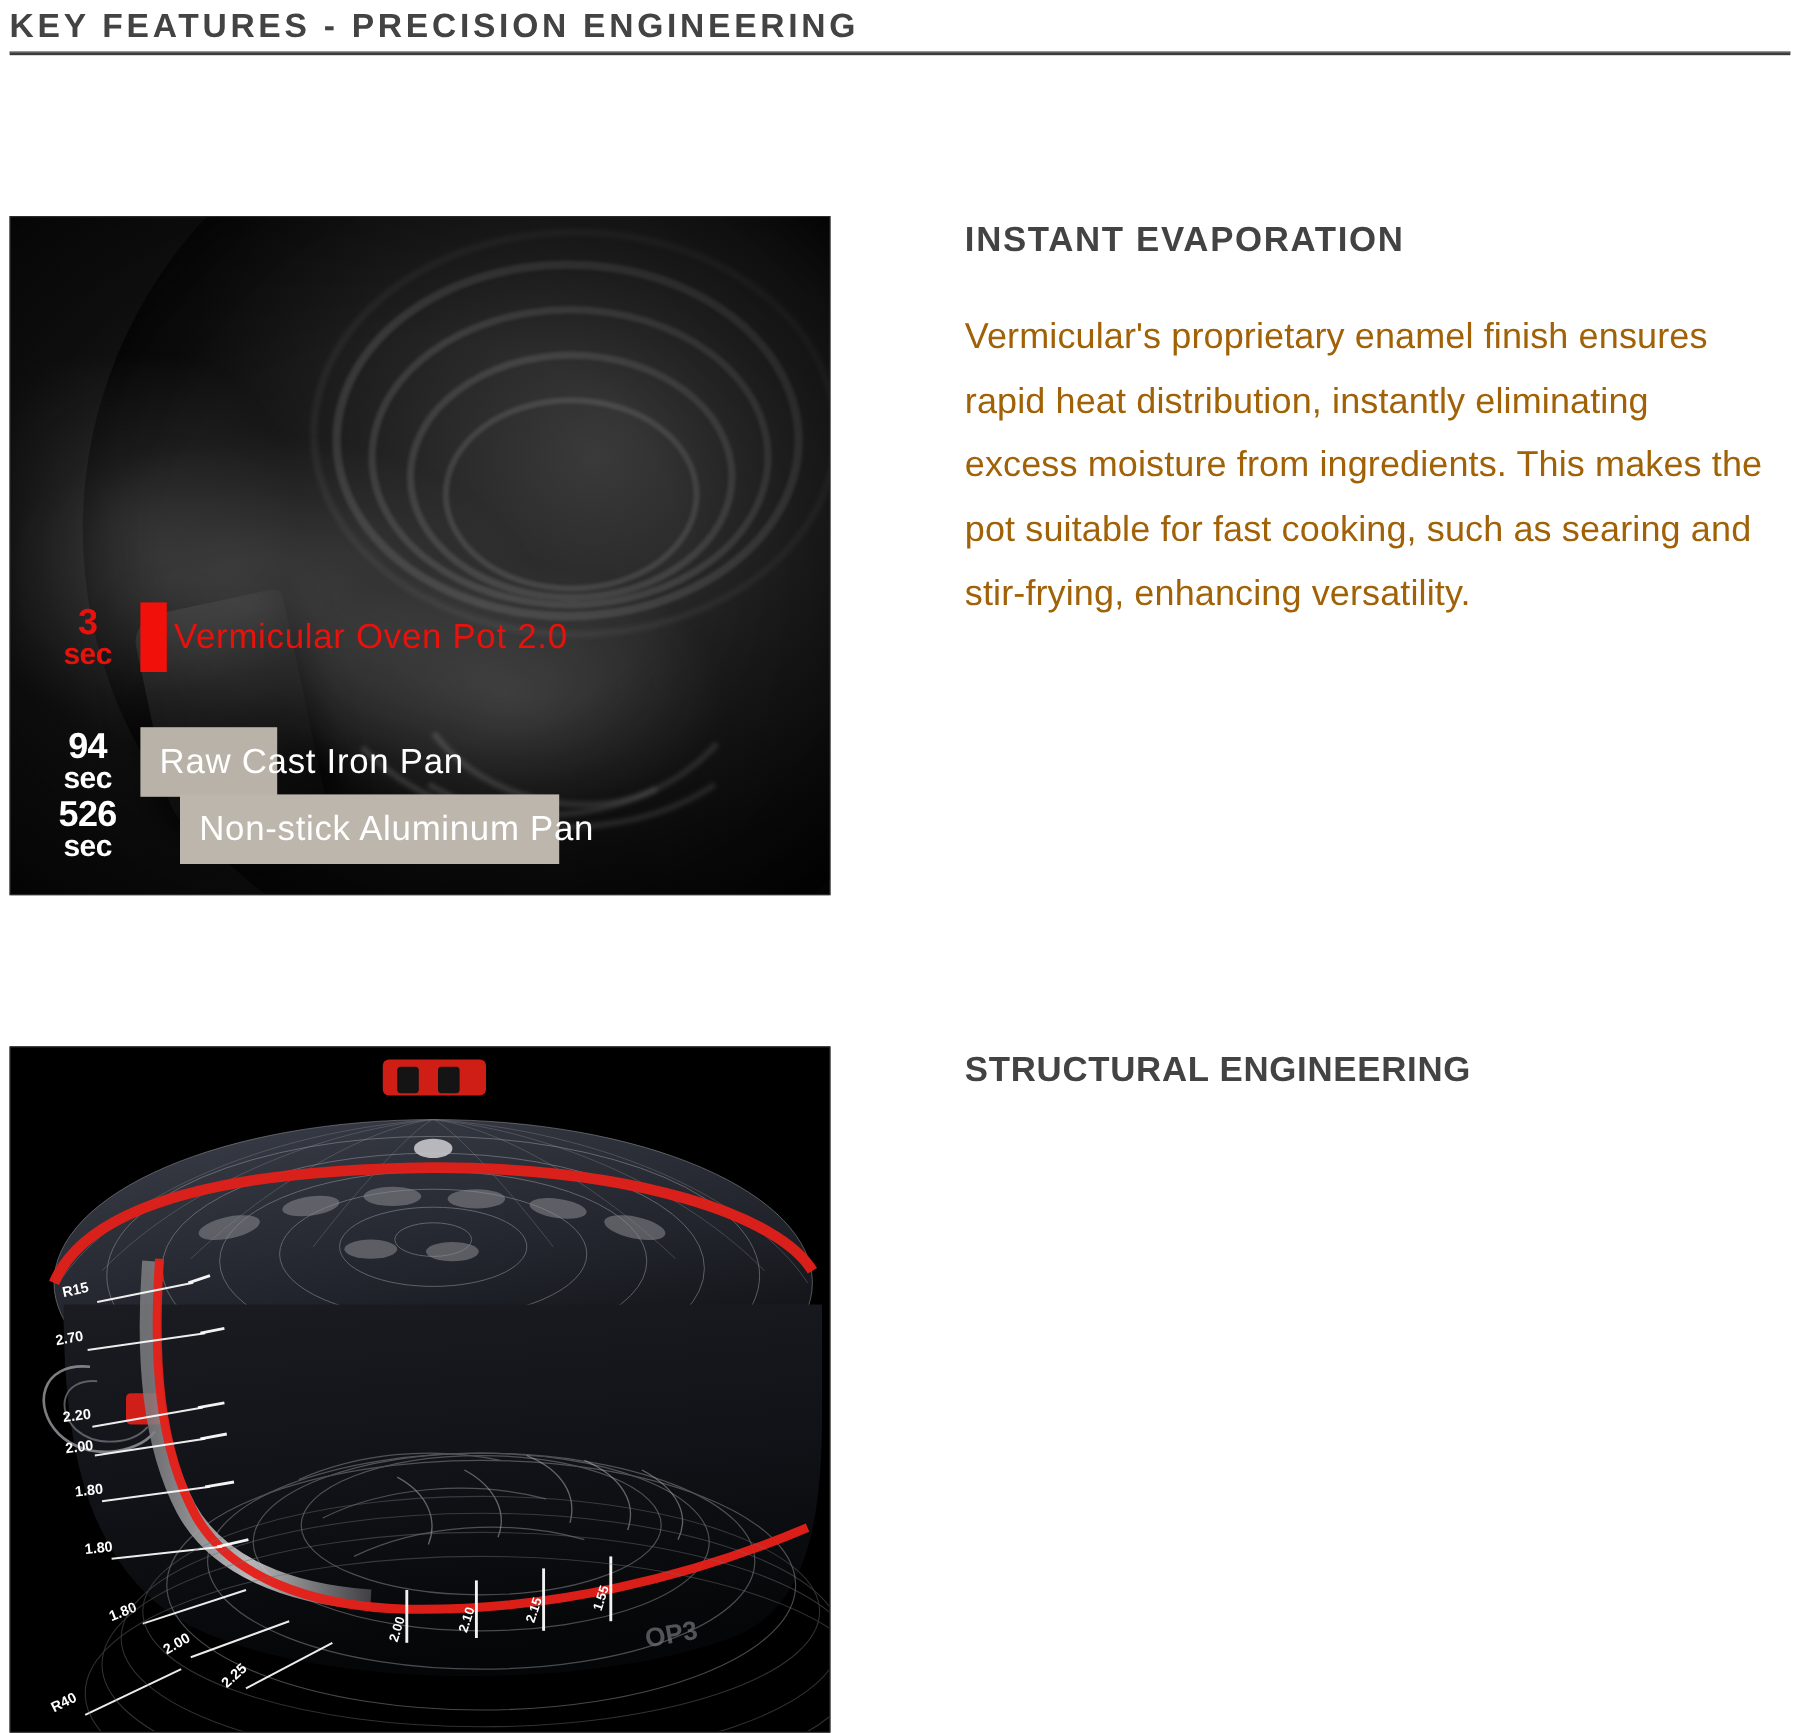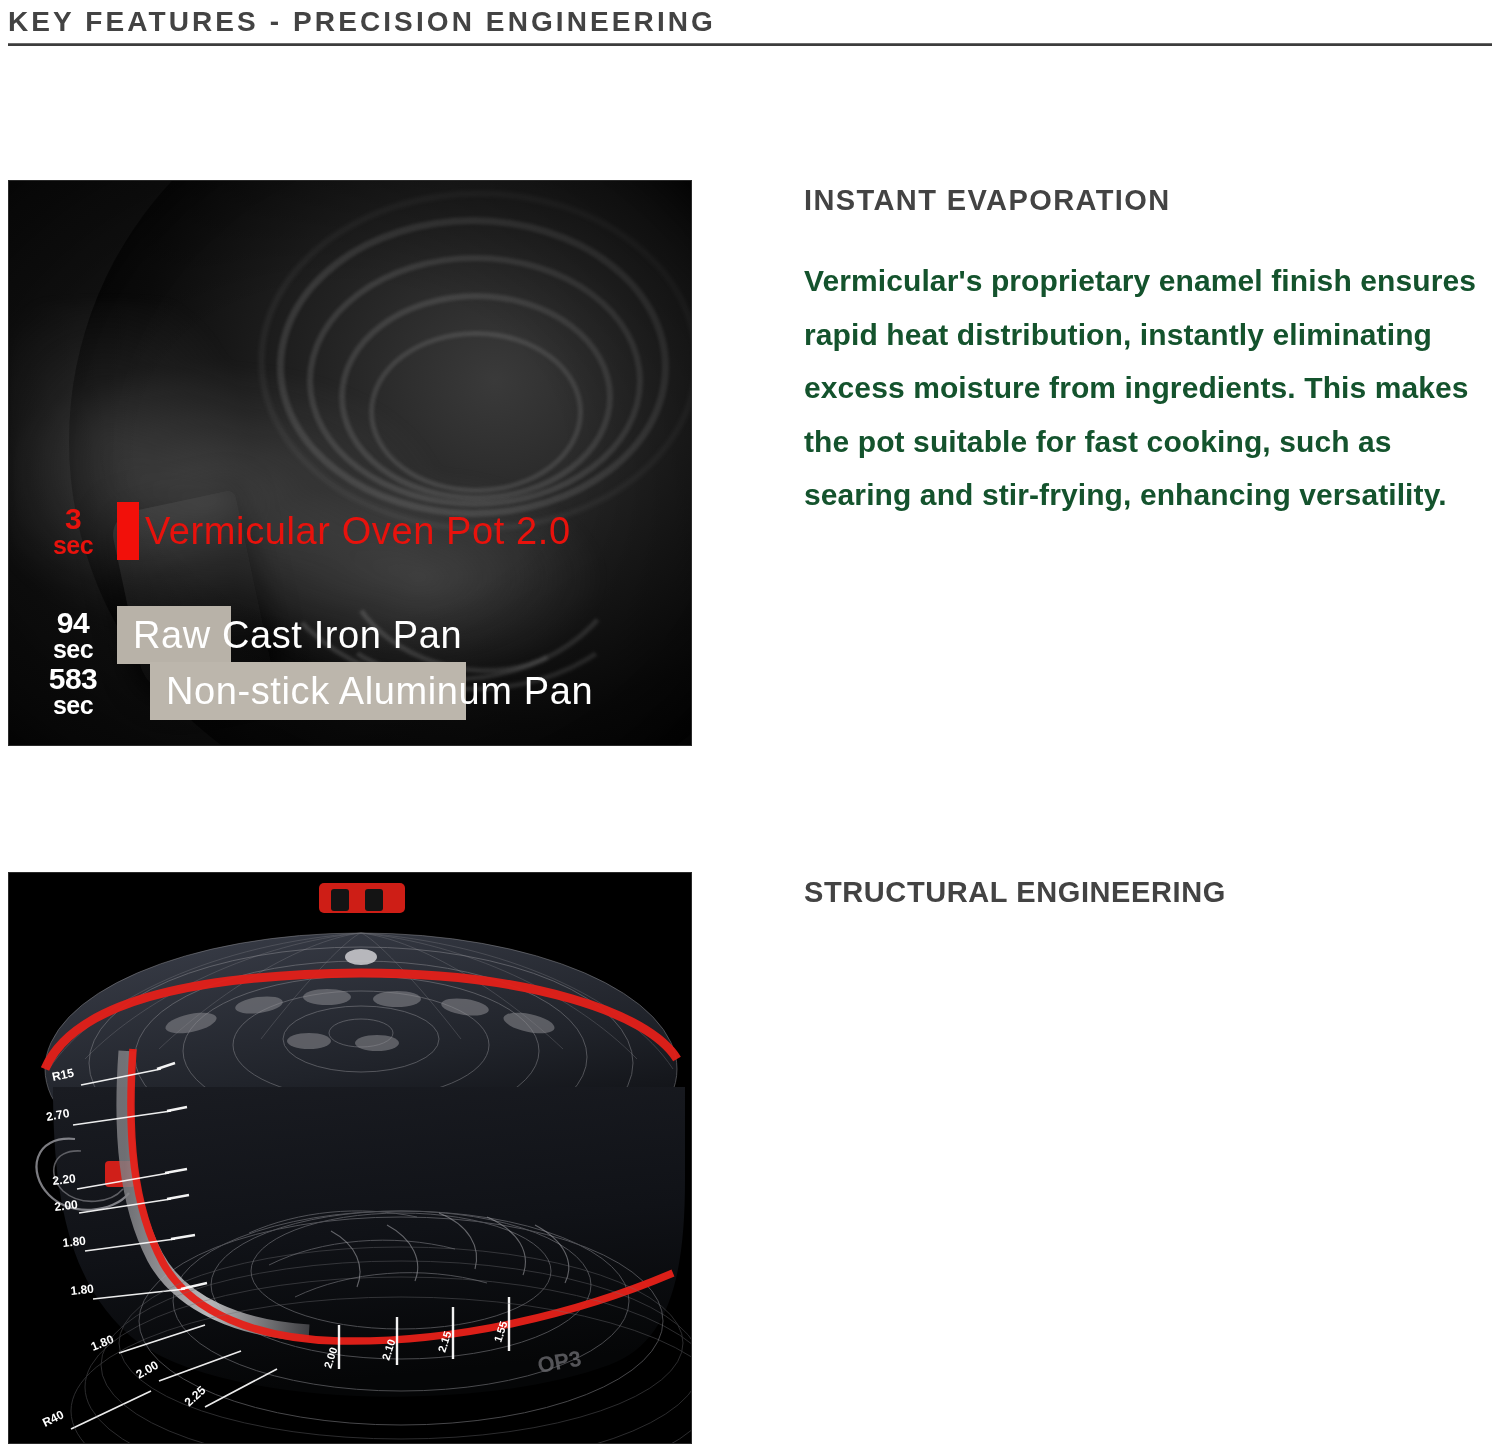--- a/index.html
+++ b/index.html
@@ -58,22 +58,22 @@
     font-weight: 700;
     letter-spacing: 1.4px;
     color: #434343;
     line-height: 40px;
     margin-bottom: 34px;
     white-space: nowrap;
   }
   #row-2 .feature-title { letter-spacing: 0.6px; }
   .feature-body {
     font-size: 30px;
-    font-weight: 700;
-    color: #14532d;
+    font-weight: 400;
+    color: #a16207;
     line-height: 53.5px;
     letter-spacing: 0.1px;
   }
 
   
   .photo-pot {
     position: absolute; inset: 0;
     background:
       radial-gradient(ellipse 55% 48% at 62% 36%, rgba(120,120,120,0.30) 0%, rgba(60,60,60,0.12) 45%, rgba(0,0,0,0) 72%),
       radial-gradient(ellipse 90% 80% at 48% 44%, #232323 0%, #141414 52%, #0a0a0a 100%),
@@ -174,21 +174,21 @@
   .cr-2 .bar-wrap { width: 114px; padding-left: 39px; }
   .cr-3 .bar-wrap { width: 276px; margin-left: 33px; }
   .cr-1 .bar-fill { width: 22px; background: #f2100a; }
   .cr-2 .bar-fill { width: 114px; background: #b8b2a8; }
   .cr-3 .bar-fill { width: 316px; background: #bcb6ac; }
 
   .bar-label {
     position: absolute;
     left: 16px;
     white-space: nowrap;
-    font-size: 38px;
+    font-size: 29px;
     font-weight: 400;
     letter-spacing: 0.6px;
   }
   .cr-1 .bar-label { color: #e8120c; left: 28px; }
   .cr-2 .bar-label { color: #ffffff; }
   .cr-3 .bar-label { color: #ffffff; }
 
   
   .photo-cad { position: absolute; inset: 0; background: #000; overflow: hidden; }
   .cad-svg { position: absolute; left: 0; top: 0; }
@@ -240,21 +240,21 @@
             <span class="unit">sec</span>
           </div>
           <div class="bar-wrap">
             <div class="bar-fill"></div>
             <div class="bar-label">Raw Cast Iron Pan</div>
           </div>
         </div>
 
         <div class="chart-row cr-3">
           <div class="sec-label">
-            <span class="num">583</span>
+            <span class="num">526</span>
             <span class="unit">sec</span>
           </div>
           <div class="bar-wrap">
             <div class="bar-fill"></div>
             <div class="bar-label">Non-stick Aluminum Pan</div>
           </div>
         </div>
 
       </div>
     </div>

